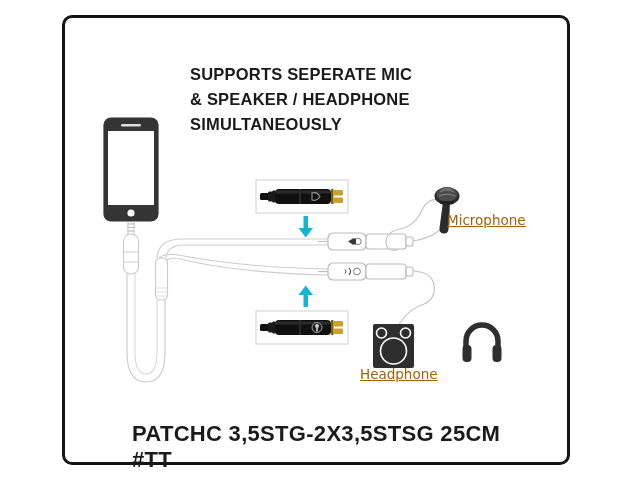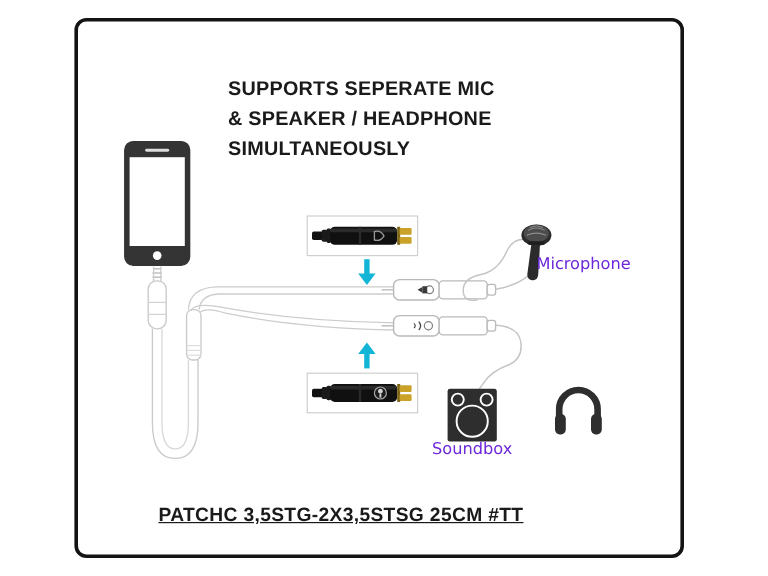--- a/index.html
+++ b/index.html
@@ -42,39 +42,39 @@
     font-weight: bold;
     color: #1a1a1a;
     line-height: 25px;
     letter-spacing: 0.2px;
     white-space: pre-line;
   }
   .caption {
     position: absolute;
     left: 132px;
     top: 421px;
-    font-size: 16px;
+    font-size: 22px;
     font-weight: bold;
     color: #1a1a1a;
     letter-spacing: 0.3px;
-    text-decoration: underline;
   }
   .svg-layer {
     position: absolute;
     left: 0; top: 0;
     width: 640px;
     height: 480px;
     pointer-events: none;
   }
   .lbl {
     position: absolute;
     font-size: 13.5px;
-    color: #6d28d9;
+    color: #a16207;
     font-family: "DejaVu Sans", sans-serif;
     white-space: nowrap;
+    text-decoration: underline;
   }
   .lbl-mic  { left: 447px; top: 212px; }
   .lbl-snd  { left: 360px; top: 366px; }
   .lbl-hp   { left: 450px; top: 366px; }
 </style>
 </head>
 <body>
 
 <div id="stage">
 
@@ -227,18 +227,18 @@
     </g>
     <g>
       <rect x="303.5" y="294" width="4.5" height="13" fill="#12b5d6"></rect>
       <path d="M298.5 295 h14.5 l-7.25 -9.5 z" fill="#12b5d6"></path>
     </g>
 
   </svg>
 
   <div class="lbl lbl-mic">Microphone</div>
 
-  <div class="lbl lbl-snd">Soundbox</div>
+  <div class="lbl lbl-snd">Headphone</div>
 
 
   <div class="caption">PATCHC 3,5STG-2X3,5STSG 25CM #TT</div>
 
 </div>
 
 </body></html>

